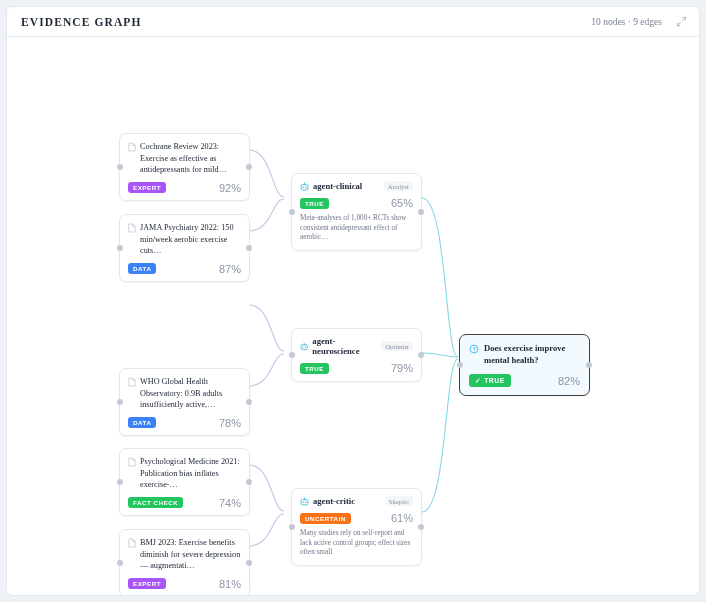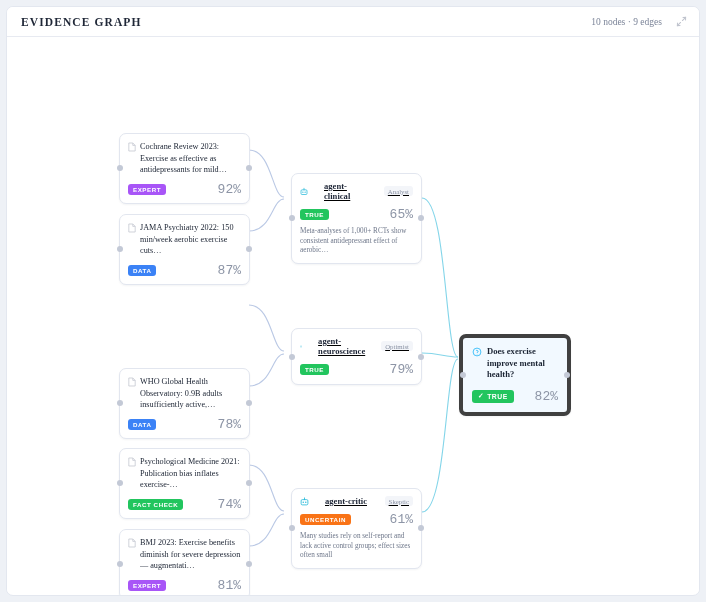--- a/index.html
+++ b/index.html
@@ -97,29 +97,29 @@
     font-size: 6.2px;
     font-weight: 700;
     letter-spacing: .55px;
     color: #fff;
     padding: 2px 5px 2px 5px;
     border-radius: 3px;
     font-family: "Liberation Sans", sans-serif;
   }
   .pct {
     margin-left: auto;
-    font-family: Liberation Mono, monospace;
-    font-size: 13px;
+    font-family: Liberation Sans, sans-serif;
+    font-size: 11px;
     color: #8d95a6;
     text-align: center;
   }
 
   
   .agent { width: 131px; padding: 7px 8px 7px 8px; }
-  .agent-head { display: flex; align-items: center; gap: 16px; text-decoration: underline; }
+  .agent-head { display: flex; align-items: center; gap: 4px; }
   .agent-name {
     font-family: "Liberation Serif", serif;
     font-weight: 700;
     font-size: 8.6px;
     color: #1d2troubles;
     color: #1d2536;
   }
   .agent-role {
     margin-left: auto;
     font-family: "Liberation Serif", serif;
@@ -133,24 +133,24 @@
   .agent-body {
     margin-top: 5px;
     font-family: "Liberation Serif", serif;
     font-size: 7.2px;
     line-height: 9.6px;
     color: #6d7689;
   }
 
   
   .claim {
-    width: 112px;
+    width: 131px;
     padding: 8px 9px 8px 9px;
     background: #f2f9ff;
-    border: 4px solid #404040;
+    border: 1px solid #404040;
   }
   .claim-head { display: flex; gap: 5px; align-items: flex-start; }
   .claim-title {
     font-family: "Liberation Serif", serif;
     font-weight: 700;
     font-size: 8.6px;
     line-height: 11.5px;
     color: #1b2troubles;
     color: #1b2433;
   }

